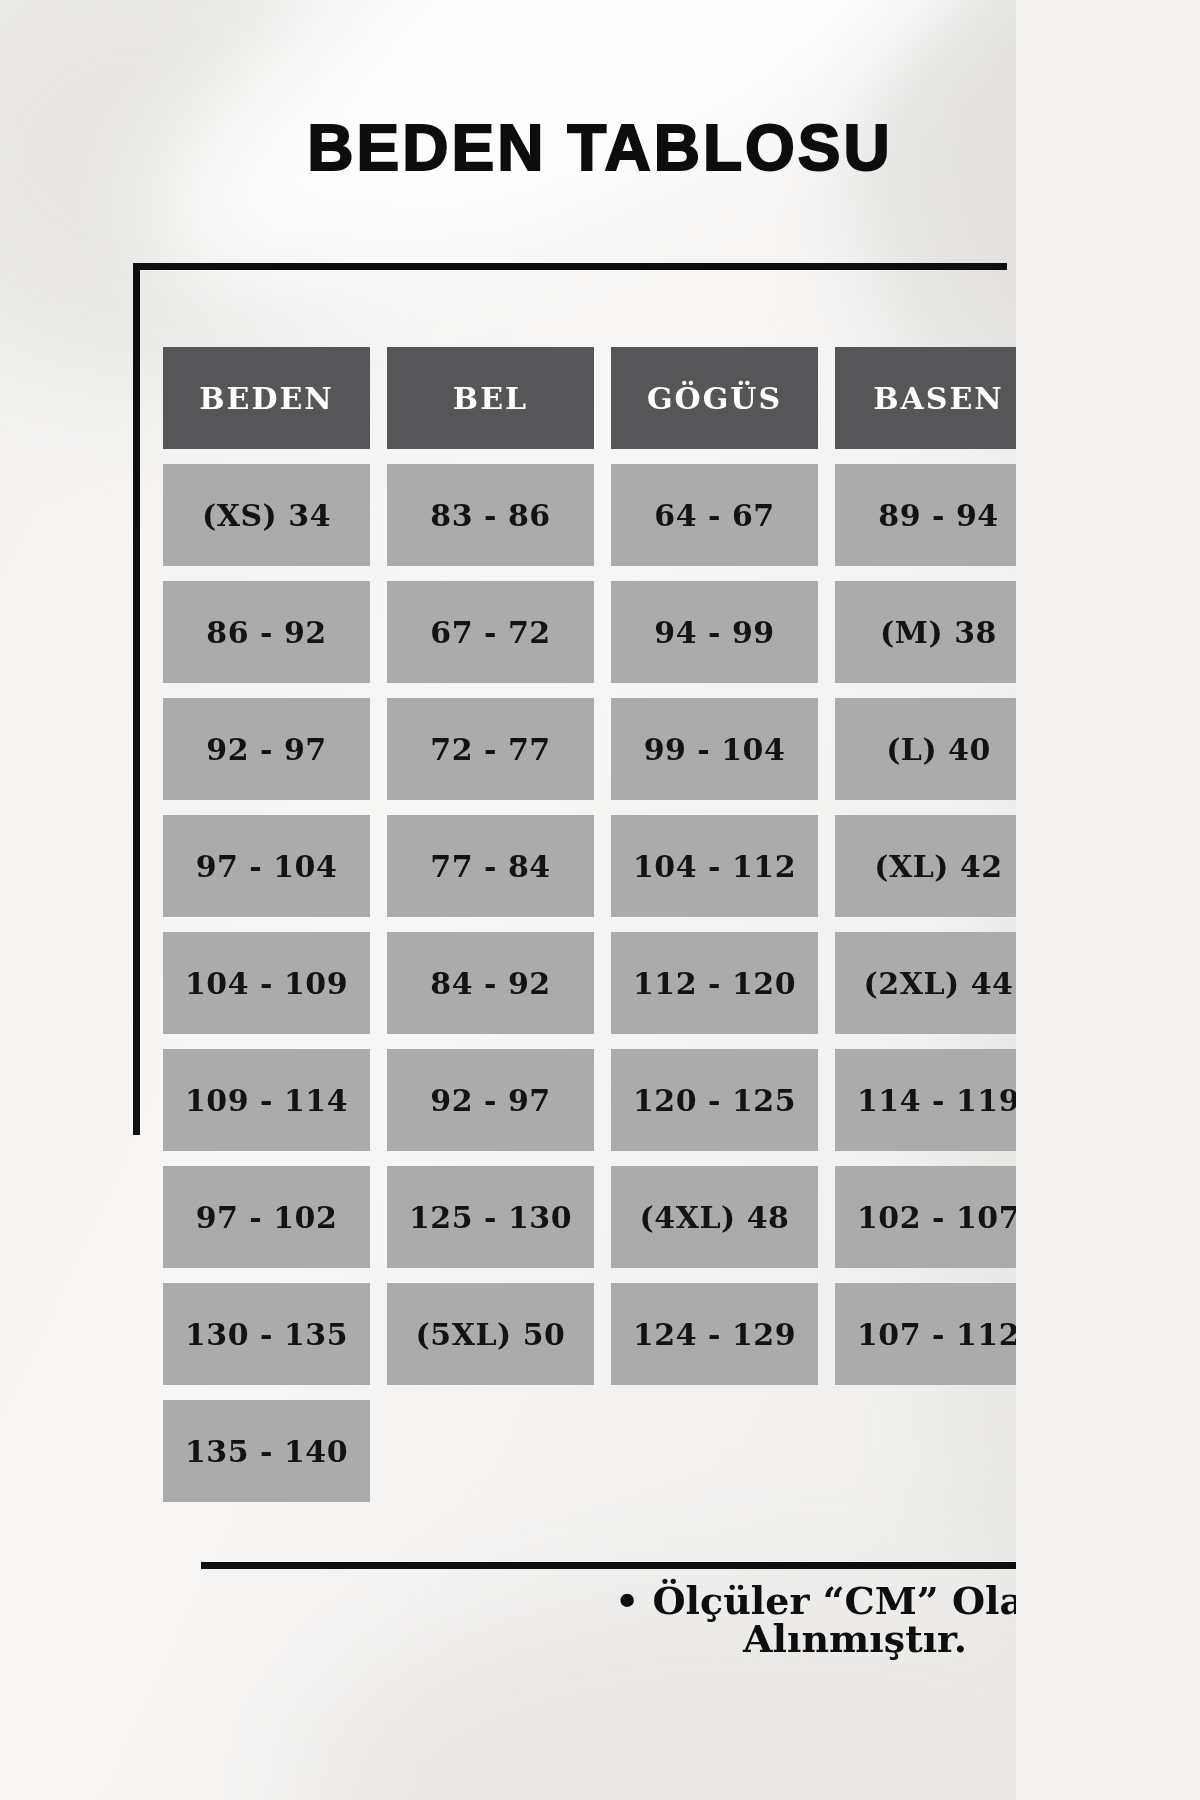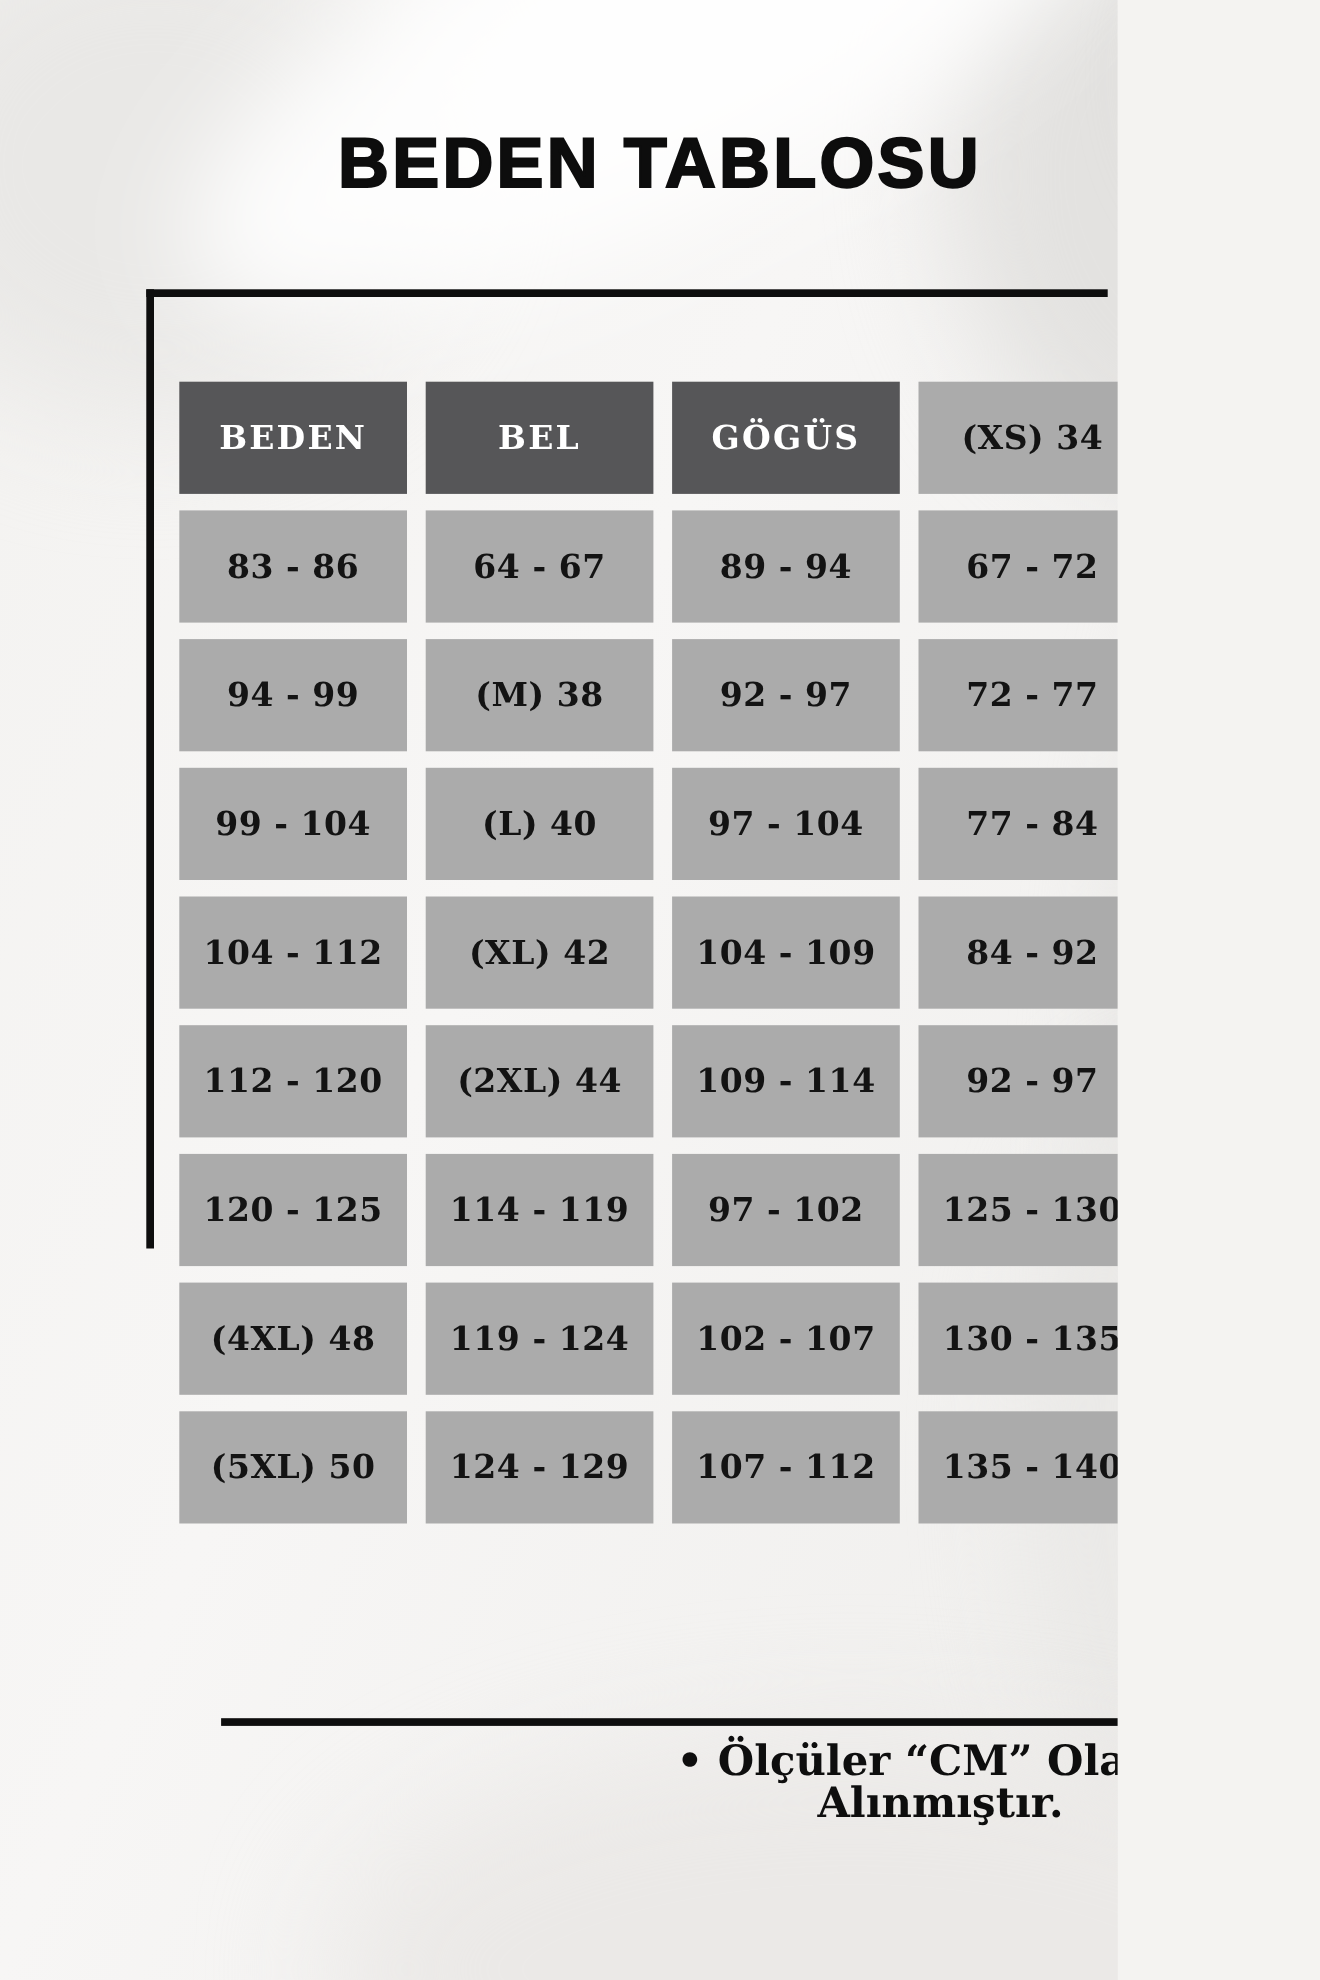--- a/index.html
+++ b/index.html
@@ -73,24 +73,26 @@
 
   <div class="line line-tl-h"></div>
   <div class="line line-tl-v"></div>
   <div class="line line-br-h"></div>
   <div class="line line-br-v"></div>
 
   <div class="table">
       <div class="cell header">BEDEN</div>
       <div class="cell header">BEL</div>
       <div class="cell header">GÖGÜS</div>
+      <div class="cell header">BASEN</div>
       <div class="cell">(XS) 34</div>
       <div class="cell">83 - 86</div>
       <div class="cell">64 - 67</div>
       <div class="cell">89 - 94</div>
+      <div class="cell">86 - 92</div>
       <div class="cell">67 - 72</div>
       <div class="cell">94 - 99</div>
       <div class="cell">(M) 38</div>
       <div class="cell">92 - 97</div>
       <div class="cell">72 - 77</div>
       <div class="cell">99 - 104</div>
       <div class="cell">(L) 40</div>
       <div class="cell">97 - 104</div>
       <div class="cell">77 - 84</div>
       <div class="cell">104 - 112</div>
@@ -99,21 +101,20 @@
       <div class="cell">84 - 92</div>
       <div class="cell">112 - 120</div>
       <div class="cell">(2XL) 44</div>
       <div class="cell">109 - 114</div>
       <div class="cell">92 - 97</div>
       <div class="cell">120 - 125</div>
       <div class="cell">114 - 119</div>
       <div class="cell">97 - 102</div>
       <div class="cell">125 - 130</div>
       <div class="cell">(4XL) 48</div>
-      <div class="cell">119 - 124</div>
       <div class="cell">102 - 107</div>
       <div class="cell">130 - 135</div>
       <div class="cell">(5XL) 50</div>
       <div class="cell">124 - 129</div>
       <div class="cell">107 - 112</div>
       <div class="cell">135 - 140</div>
     </div>
 
   <div class="footnote">• Ölçüler “CM” Olarak Alınmıştır.</div>
 

